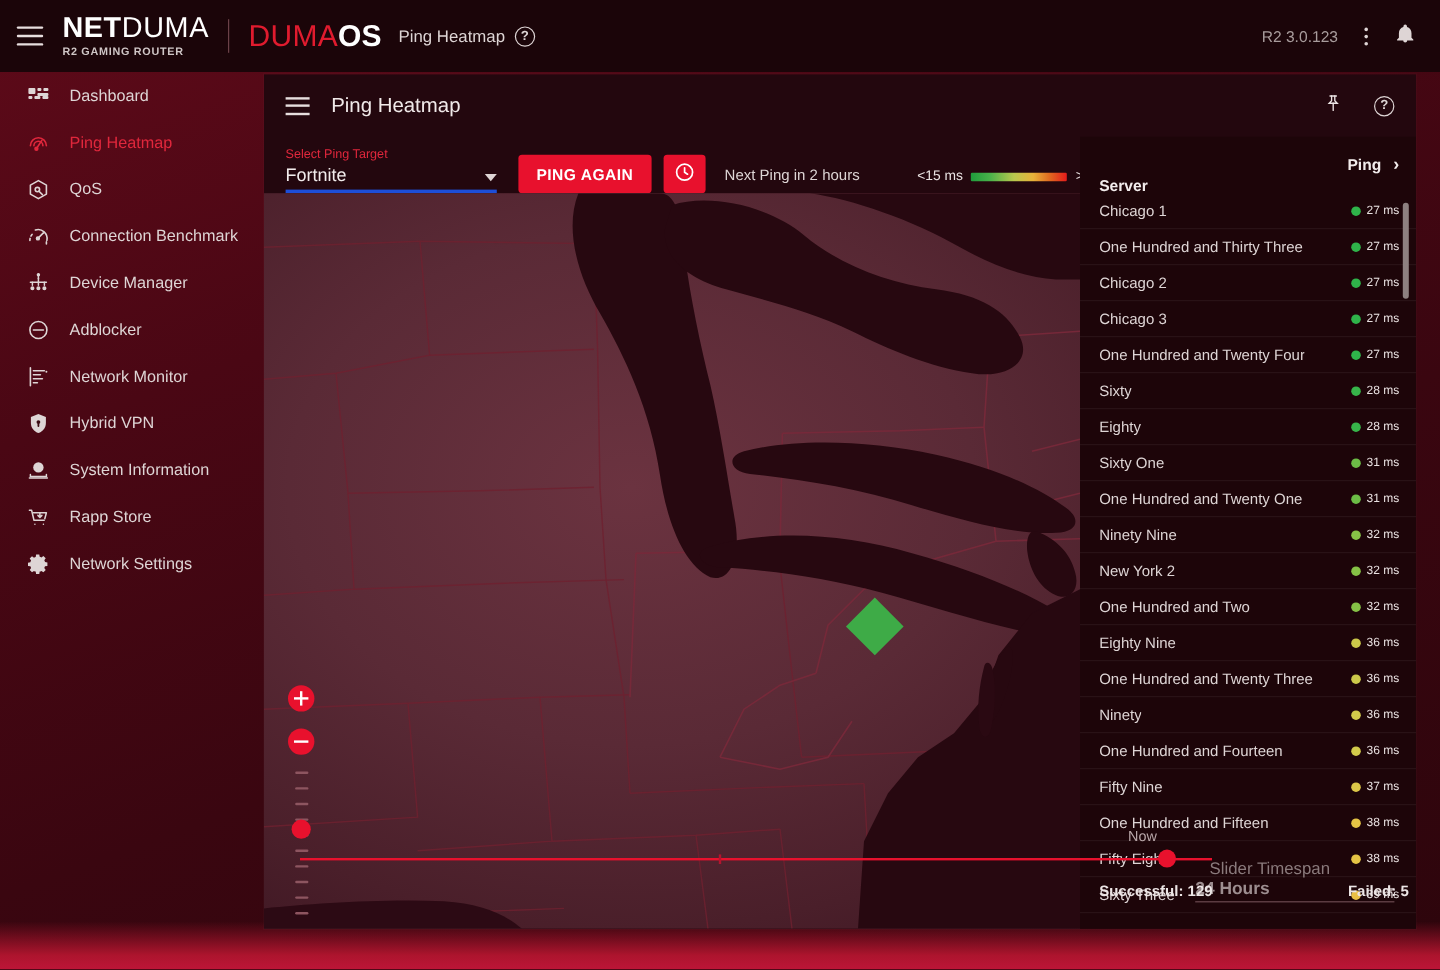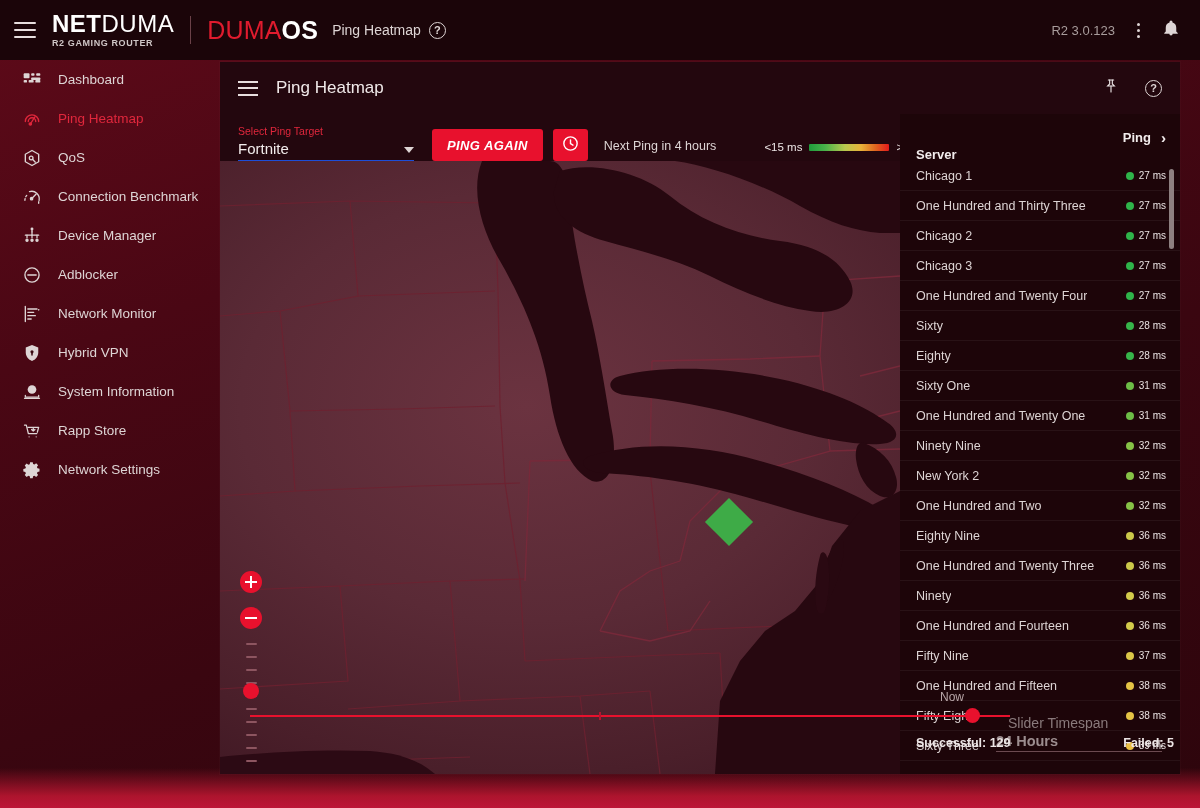--- a/index.html
+++ b/index.html
@@ -73,26 +73,26 @@
   .panel-head { position: relative; height: 52px; display: flex; align-items: center; padding-left: 18px; }
   .panel-hamburger { width: 20px; height: 15px; display: flex; flex-direction: column; justify-content: space-between; cursor: pointer; }
   .panel-hamburger span { height: 2px; background: #e7dede; display: block; }
   .panel-title { font-size: 17px; color: #f0e9e9; margin-left: 18px; }
   .panel-head-right { margin-left: auto; display: flex; align-items: center; gap: 18px; padding-right: 18px; }
 
   
   .toolbar { position: relative; height: 47px; display: flex; align-items: flex-end; padding-left: 18px; gap: 0; }
   .select-wrap { position: relative; width: 176px; }
   .select-label { font-size: 10.5px; color: #e0273c; line-height: 1; margin-bottom: 4px; }
-  .select-row { display: flex; align-items: flex-end; justify-content: space-between; border-bottom: 1px solid #1d4ed8; padding-bottom: 3px; }
+  .select-row { display: flex; align-items: flex-end; justify-content: space-between; border-bottom: 3px solid #1d4ed8; padding-bottom: 3px; }
   .select-value { font-size: 15px; color: #f2ecec; }
   .caret { width: 0; height: 0; border-left: 5px solid transparent; border-right: 5px solid transparent; border-top: 6px solid #ded5d5; margin-bottom: 4px; }
   .btn-ping {
     margin-left: 18px; background: #e8112d; color: #fff; font-weight: 700; font-size: 13px;
-    letter-spacing: .4px; border: none; border-radius: 3px; height: 32px; padding: 0 15px; cursor: pointer; font-style: italic;
+    letter-spacing: .4px; border: none; border-radius: 3px; height: 32px; padding: 0 15px; cursor: pointer;
   }
   .btn-clock {
     margin-left: 10px; background: #e8112d; border: none; border-radius: 3px; width: 35px; height: 32px;
     display: flex; align-items: center; justify-content: center; cursor: pointer;
   }
   .next-ping { margin-left: 16px; font-size: 12.5px; color: #ded5d5; margin-bottom: 8px; }
   .legend { margin-left: 48px; display: flex; align-items: center; gap: 7px; margin-bottom: 8px; }
   .legend-txt { font-size: 11.5px; color: #ece5e5; }
   .legend-bar { width: 80px; height: 7px; border-radius: 1px;
     background: linear-gradient(90deg, #1f9c3c 0%, #49b24a 20%, #b9c84e 45%, #e8b23a 65%, #e06a20 82%, #e31b1b 100%); }
@@ -366,21 +366,21 @@
 
       <button class="btn-clock">
         <span>
           <svg width="19" height="19" viewBox="0 0 24 24" fill="none" stroke="#fff" stroke-width="1.8" stroke-linecap="round">
               <circle cx="12" cy="12" r="8.4"></circle>
               <path d="M12 7.4V12l3.1 2.1"></path>
             </svg>
         </span>
       </button>
 
-      <div class="next-ping">Next Ping in 4 hours</div>
+      <div class="next-ping">Next Ping in 2 hours</div>
 
       <div class="legend">
         <span class="legend-txt">&lt;15 ms</span>
         <span class="legend-bar"></span>
         <span class="legend-txt">&gt;200 ms</span>
       </div>
     </div>
 
     <div class="map">
       <svg width="680" height="613" viewBox="0 0 680 613">

